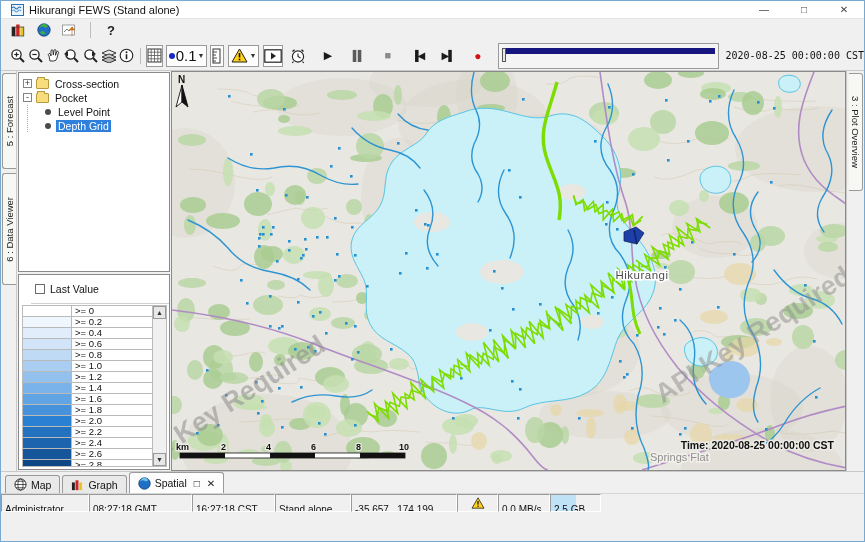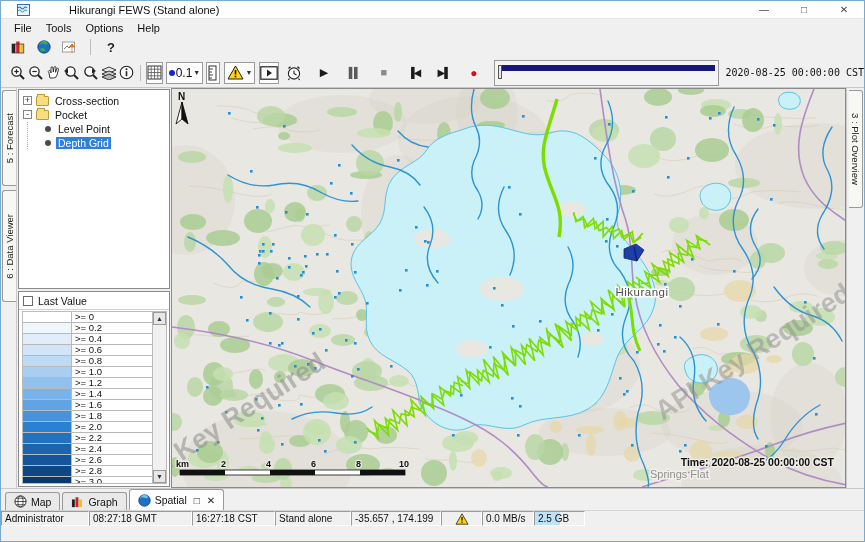--- a/index.html
+++ b/index.html
@@ -2,21 +2,21 @@
 <html><head>
 <meta charset="utf-8">
 <style>
   * { margin:0; padding:0; box-sizing:border-box; font-family:"Liberation Sans", sans-serif; }
   html,body { background:#cfd6dd; }
   .window { position:relative; width:865px; height:542px; background:#f0f0f0;
             border:1px solid #7aa9cf; overflow:hidden; }
 
   
   .titlebar { height:18px; background:#ffffff; display:flex; align-items:center;
-              padding-left:16px; font-size:11px; color:#111; border-bottom:1px solid #e4e4e4;gap:34px;}
+              padding-left:10px; font-size:11px; color:#111; border-bottom:1px solid #e4e4e4;}
   .app-icon { width:13px; height:12px; border:1px solid #2a6fb8; background:#eaf4fd;
               display:inline-flex; align-items:center; justify-content:center; margin-right:5px; }
   .app-icon svg{display:block}
   .title-text { flex:1; }
   .wctrls { display:flex; height:18px; }
   .wbtn { width:40px; text-align:center; font-size:10px; color:#444; line-height:18px; cursor:default;}
 
   
   .menubar { height:17px; background:#f0f0f0; display:flex; align-items:center;
              font-size:11px; color:#111; padding-left:6px; gap:0; }
@@ -32,21 +32,21 @@
 
   
   .toolbar2 { height:30px; background:#f0f0f0; display:flex; align-items:center;
               padding-left:8px; border-bottom:1px solid #c8c8c8; }
   .toolbar2 .tbtn { width:21px; height:22px; }
   .sunken { border:1px solid #9a9a9a; background:#fdfdfd; }
   .dropdown { display:inline-flex; align-items:center; height:22px; border:1px solid #9a9a9a;
               background:#fdfdfd; padding:0 2px; gap:1px; }
   .caret { font-size:7px; color:#333; }
   .interval-dot { width:6px; height:6px; border-radius:50%; background:#1626c8; }
-  .interval-val { font-size:12px; color:#111; }
+  .interval-val { font-size:15px; color:#111; }
   .glyph { font-size:11px; line-height:1; }
   .transport { display:flex; align-items:center; gap:9px; margin-left:10px; }
   .g-play { color:#1b1b1b; font-size:11px; }
   .g-pause { color:#5a5a5a; font-size:10px; letter-spacing:-2px;}
   .g-stop { color:#8a8a8a; font-size:11px; }
   .g-step { color:#1b1b1b; font-size:10px; letter-spacing:-1px;}
   .g-rec { color:#d41414; font-size:12px; }
 
   .timeline { position:relative; width:345px; height:26px; border:1px solid #9a9a9a;
               background:#f4f4f4; margin-left:10px; padding:2px 3px 0 3px; }
@@ -87,22 +87,22 @@
   .folder::before { content:""; position:absolute; top:-3px; left:0; width:6px; height:2px;
             background:#f7dd7e; border:1px solid #b99b3e; border-bottom:none; }
   .leaf-indent { width:16px; flex:none; border-left:1px dotted #aaa; height:13px; margin-left:8px;}
   .bullet { width:6px; height:6px; border-radius:50%; background:#4a4a4a; margin:0 5px 0 2px; flex:none;}
   .tree-label { white-space:nowrap; padding:0 2px; }
   .tree-label.selected { background:#2f7fdd; color:#fff; }
 
   .legend-box { flex:1; margin-top:2px; background:#fff; border:1px solid #8a8a8a;
                 display:flex; flex-direction:column; overflow:hidden;
                 font-family:"DejaVu Sans Mono", monospace; }
-  .legend-head { height:18px; display:flex; align-items:center; padding:8px 4px; gap:5px;
-                 border-bottom:1px solid #d0d0d0; }
+  .legend-head { height:18px; display:flex; align-items:center; padding:14px 4px; gap:5px;
+                 border-bottom:1px solid #d0d0d0;margin-left:12px; }
   .checkbox { width:10px; height:10px; border:1px solid #6a6a6a; background:#fff; flex:none;}
   .legend-head-label { font-size:10.5px; color:#111; }
   .legend-body { flex:1; display:flex; overflow:hidden; margin:1px 2px 2px 3px; border:1px solid #bbb;}
   .legend-table { flex:1; overflow:hidden; }
   .legend-row { display:flex; height:11px; }
   .legend-swatch { width:48px; border-bottom:1px solid #b9b9b9; flex:none; }
   .legend-label { flex:1; border-left:1px solid #b9b9b9; border-bottom:1px solid #b9b9b9;
                   font-size:9.5px; color:#111; padding-left:3px; line-height:10px; background:#fff;}
   .legend-scroll { width:14px; background:#f0f0f0; border-left:1px solid #b9b9b9;
                    display:flex; flex-direction:column; justify-content:space-between; }
@@ -125,21 +125,21 @@
 
   .logs-row { height:17px; background:#f0f0f0; display:flex; align-items:center; padding-left:6px;}
   .logs-btn { border:1px solid #8a8a8a; border-radius:2px; background:#f5f5f5; font-size:10px;
               padding:0 6px; height:14px; line-height:12px; color:#111;
               font-family:"DejaVu Sans Mono", monospace;}
 
   
   .statusbar { height:16px; display:flex; background:#f0f0f0; border-top:1px solid #d5d5d5;
                font-family:"DejaVu Sans Mono", monospace; font-size:10px; color:#111; }
   .scell { border:1px solid; border-color:#9a9a9a #ffffff #ffffff #9a9a9a;
-           padding:0 3px; line-height:13px; white-space:nowrap; overflow:hidden; }
+           padding:8px 3px; line-height:13px; white-space:nowrap; overflow:hidden; }
   .scell.heap { background:linear-gradient(to right,#bfe2f7 0 52%, #f0f0f0 52%); }
   .scell.warn-cell { display:flex; align-items:center; justify-content:center; }
 </style>
 </head>
 <body>
 
 <div class="window">
 
   <div class="titlebar">
     <span class="app-icon">
@@ -149,26 +149,20 @@
       </svg>
     </span>
     <span class="title-text">Hikurangi FEWS  (Stand alone)</span>
     <span class="wctrls">
       <span class="wbtn">—</span>
       <span class="wbtn">□</span>
       <span class="wbtn">✕</span>
     </span>
   </div>
 
-  <div class="menubar">
-    <span class="menu-item">File</span>
-    <span class="menu-item">Tools</span>
-    <span class="menu-item">Options</span>
-    <span class="menu-item">Help</span>
-  </div>
 
   <div class="toolbar1">
     <span class="tbtn">
       <svg width="15" height="14" viewBox="0 0 15 14">
         <rect x="1" y="4" width="3.4" height="9" fill="#222"></rect>
         <rect x="5.2" y="1.5" width="3.4" height="11.5" fill="#c22"></rect>
         <rect x="9.4" y="4" width="3.4" height="9" fill="#e7c523"></rect>
         <rect x="1" y="4" width="11.8" height="9" fill="none" stroke="#333" stroke-width="0.7"></rect>
       </svg>
     </span>
@@ -950,21 +944,21 @@
       <span class="mini">✕</span>
     </span>
   </div>
 
 
   <div class="statusbar">
     <span class="scell" style="width:88px">Administrator</span>
     <span class="scell" style="width:103px">08:27:18 GMT</span>
     <span class="scell" style="width:83px">16:27:18 CST</span>
     <span class="scell" style="width:76px">Stand alone</span>
-    <span class="scell" style="width:90px">-35.657 , 174.199</span>
+    <span class="scell" style="width:106px">-35.657 , 174.199</span>
     <span class="scell warn-cell" style="width:41px">
       <svg width="14" height="12" viewBox="0 0 17 15">
         <path d="M8.5,1 L16,14 H1 z" fill="#ffd117" stroke="#222" stroke-width="1"></path>
         <rect x="7.7" y="5" width="1.6" height="4.5" fill="#111"></rect>
         <rect x="7.7" y="10.7" width="1.6" height="1.6" fill="#111"></rect>
       </svg>
     </span>
     <span class="scell" style="width:52px">0.0 MB/s</span>
     <span class="scell heap" style="width:51px">2.5 GB</span>
   </div>

